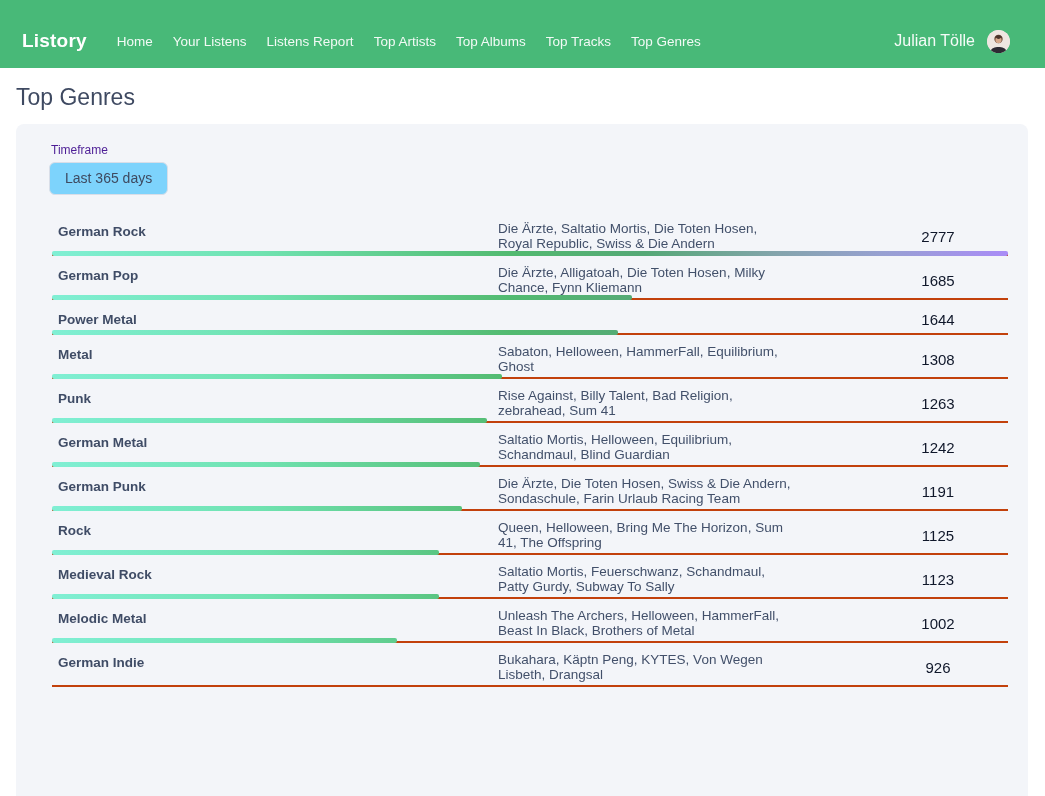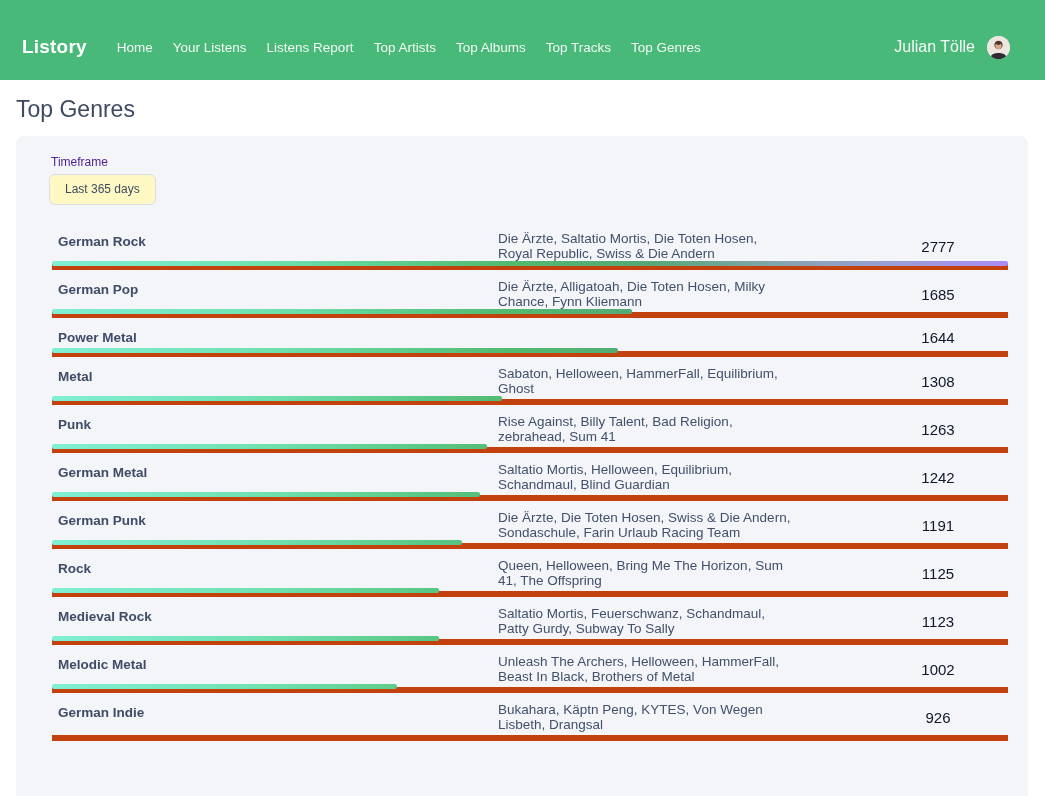--- a/index.html
+++ b/index.html
@@ -5,21 +5,21 @@
   * { margin: 0; padding: 0; box-sizing: border-box; }
   html, body {
     width: 1045px; height: 796px;
     overflow: hidden;
     background: #ffffff;
     font-family: "Liberation Sans", "DejaVu Sans", sans-serif;
   }
 
   
   .navbar {
-    height: 80px;
+    height: 68px;
     background: #48b978;
     display: flex;
     align-items: center;
     padding: 14px 35px 0 22px;
   }
   .brand {
     color: #ffffff;
     font-size: 19px;
     font-weight: 700;
     letter-spacing: 0.2px;
@@ -71,37 +71,37 @@
 
   .tf-label {
     font-size: 12px;
     color: #4c1d95;
     margin-left: 18px;
     margin-bottom: 5px;
   }
   .tf-select {
     display: inline-block;
     margin-left: 16px;
-    background: #fef9c3;
+    background: #7dd3fc;
     border: 1px solid #d9dee8;
     border-radius: 6px;
     padding: 7px 15px 8px 15px;
-    font-size: 12px;
+    font-size: 14px;
     color: #3e4a60;
     cursor: pointer;
   }
 
   
   .genre-table { margin: 17px 0 0 19px; }
   .genre-row {
     position: relative;
     display: flex;
     align-items: flex-start;
     padding: 9px 0 3px 0;
-    border-bottom: 6px solid #c2410c;
+    border-bottom: 2px solid #c2410c;
   }
   .cell-genre {
     flex: 0 0 443px;
     padding-left: 6px;
     font-size: 13.5px;
     font-weight: 700;
     color: #3f4c66;
     line-height: 21px;
   }
   .cell-artists {

